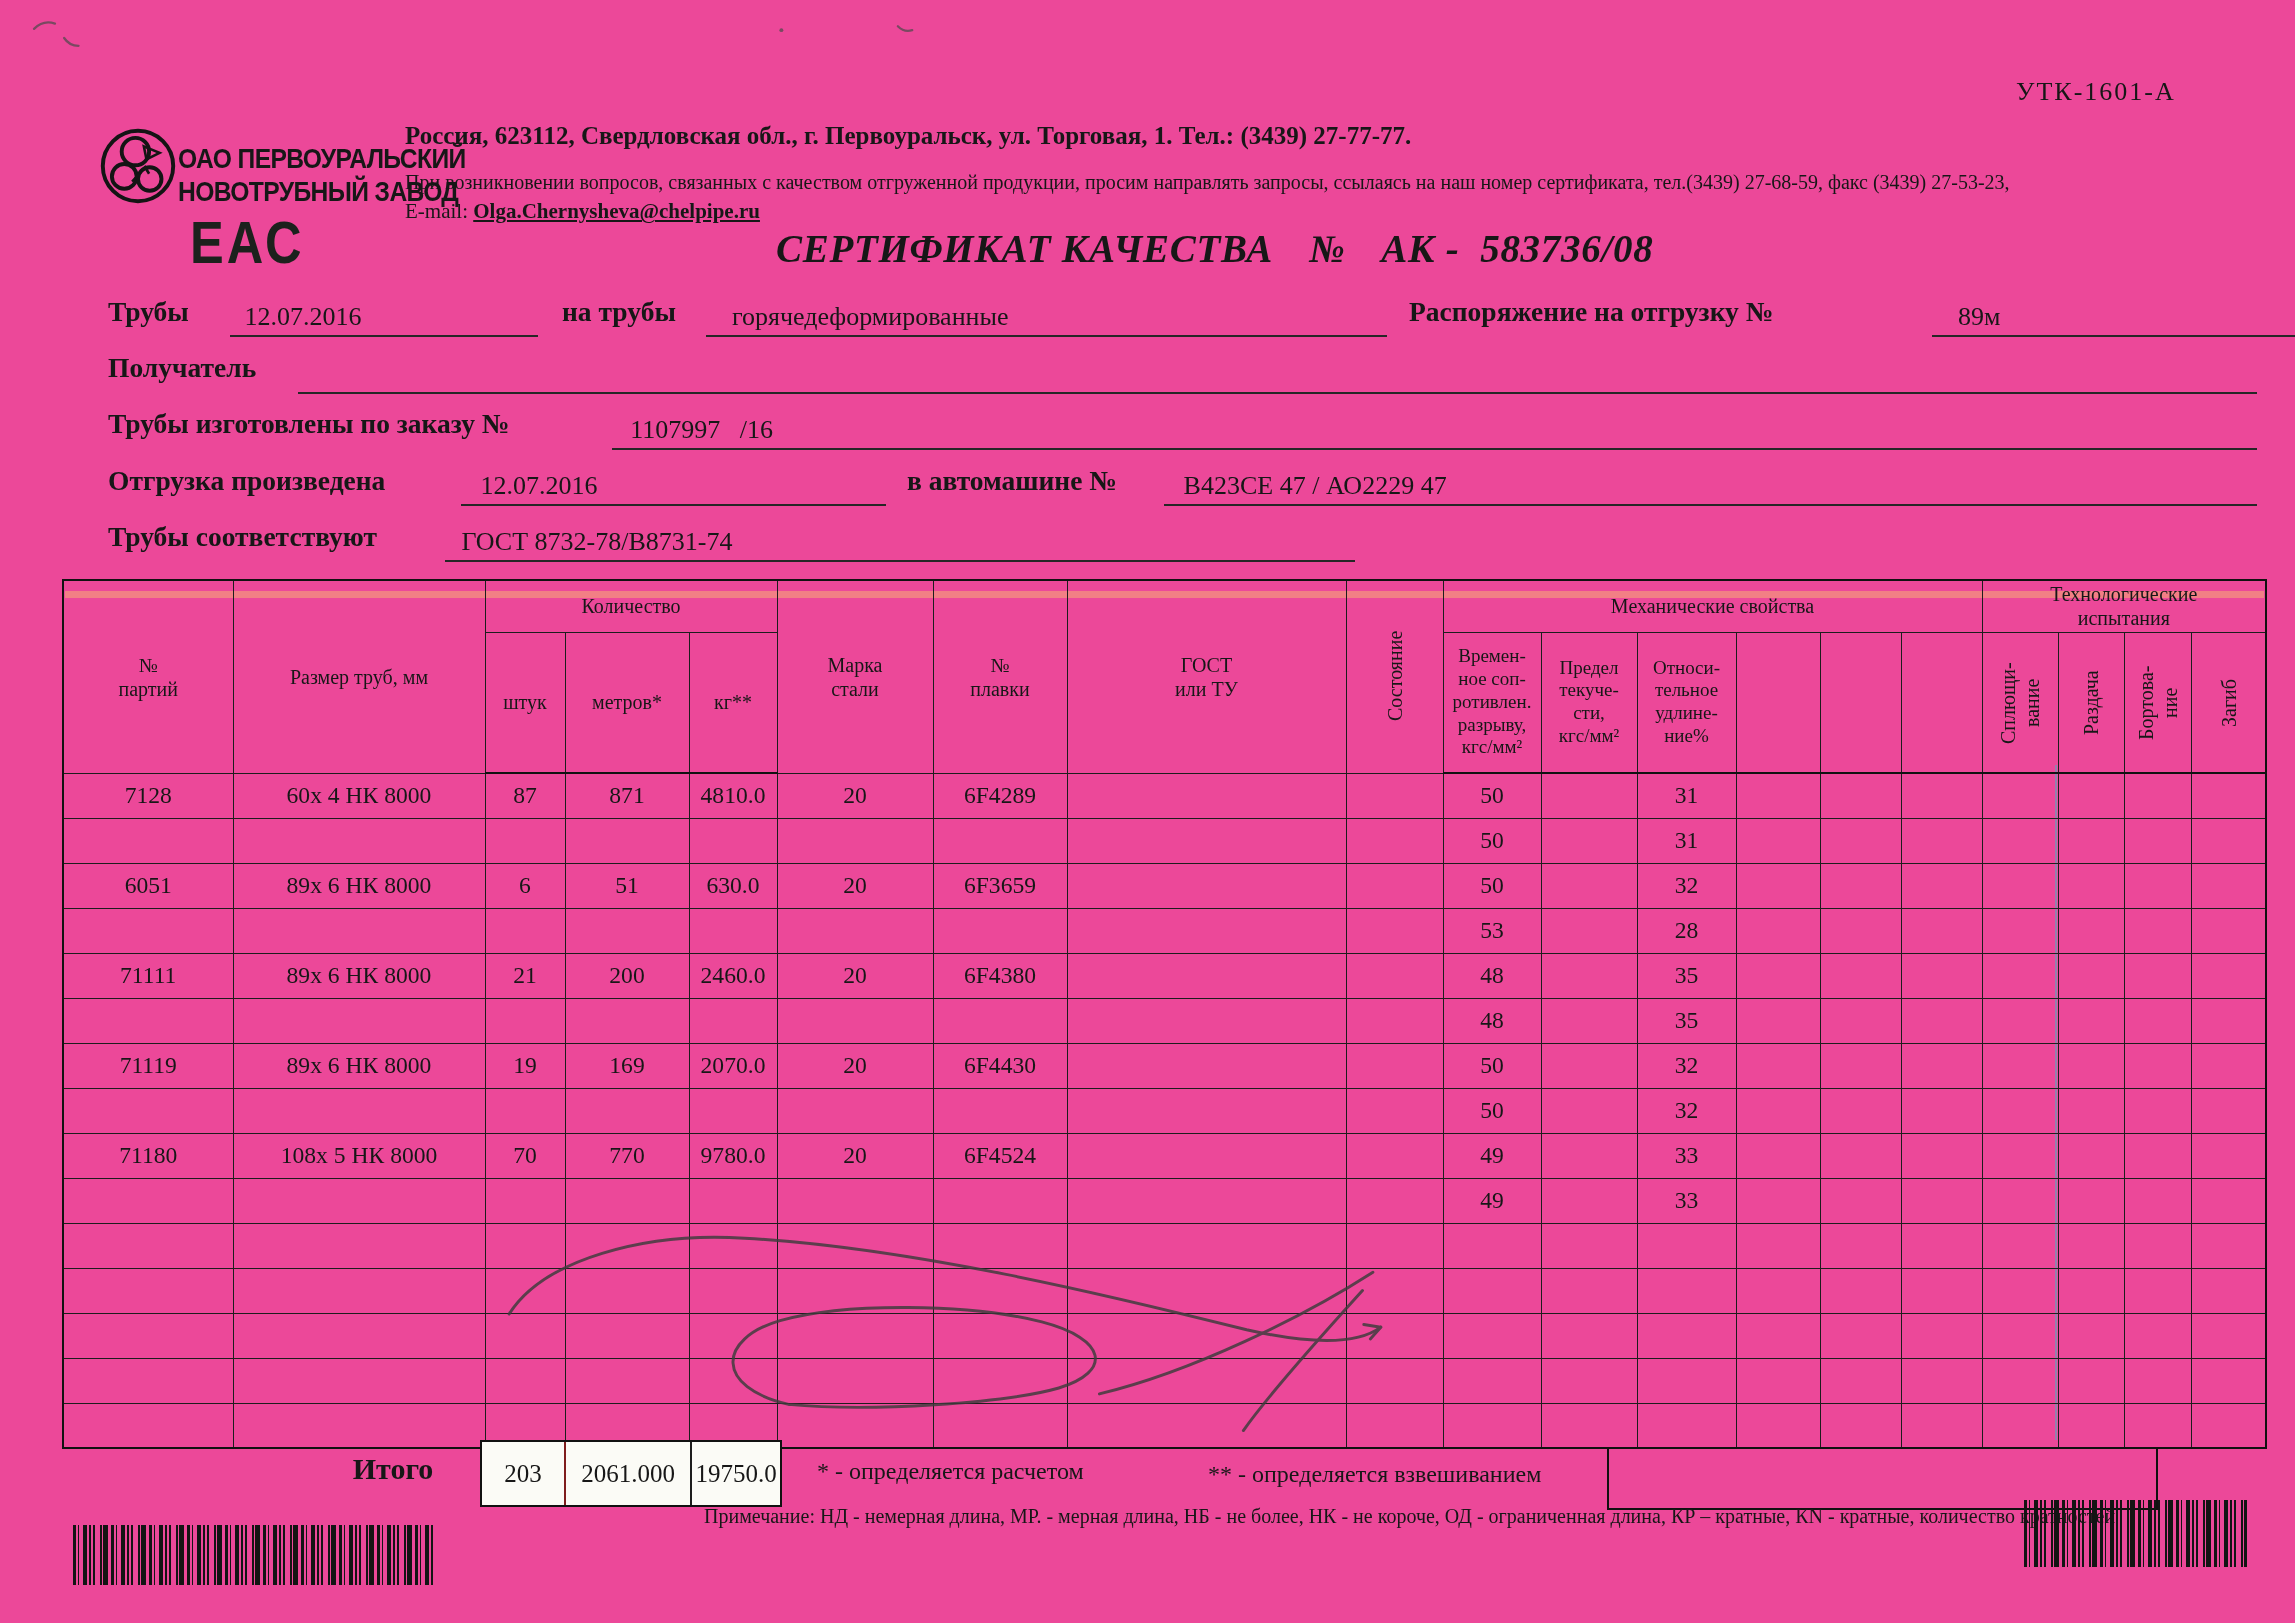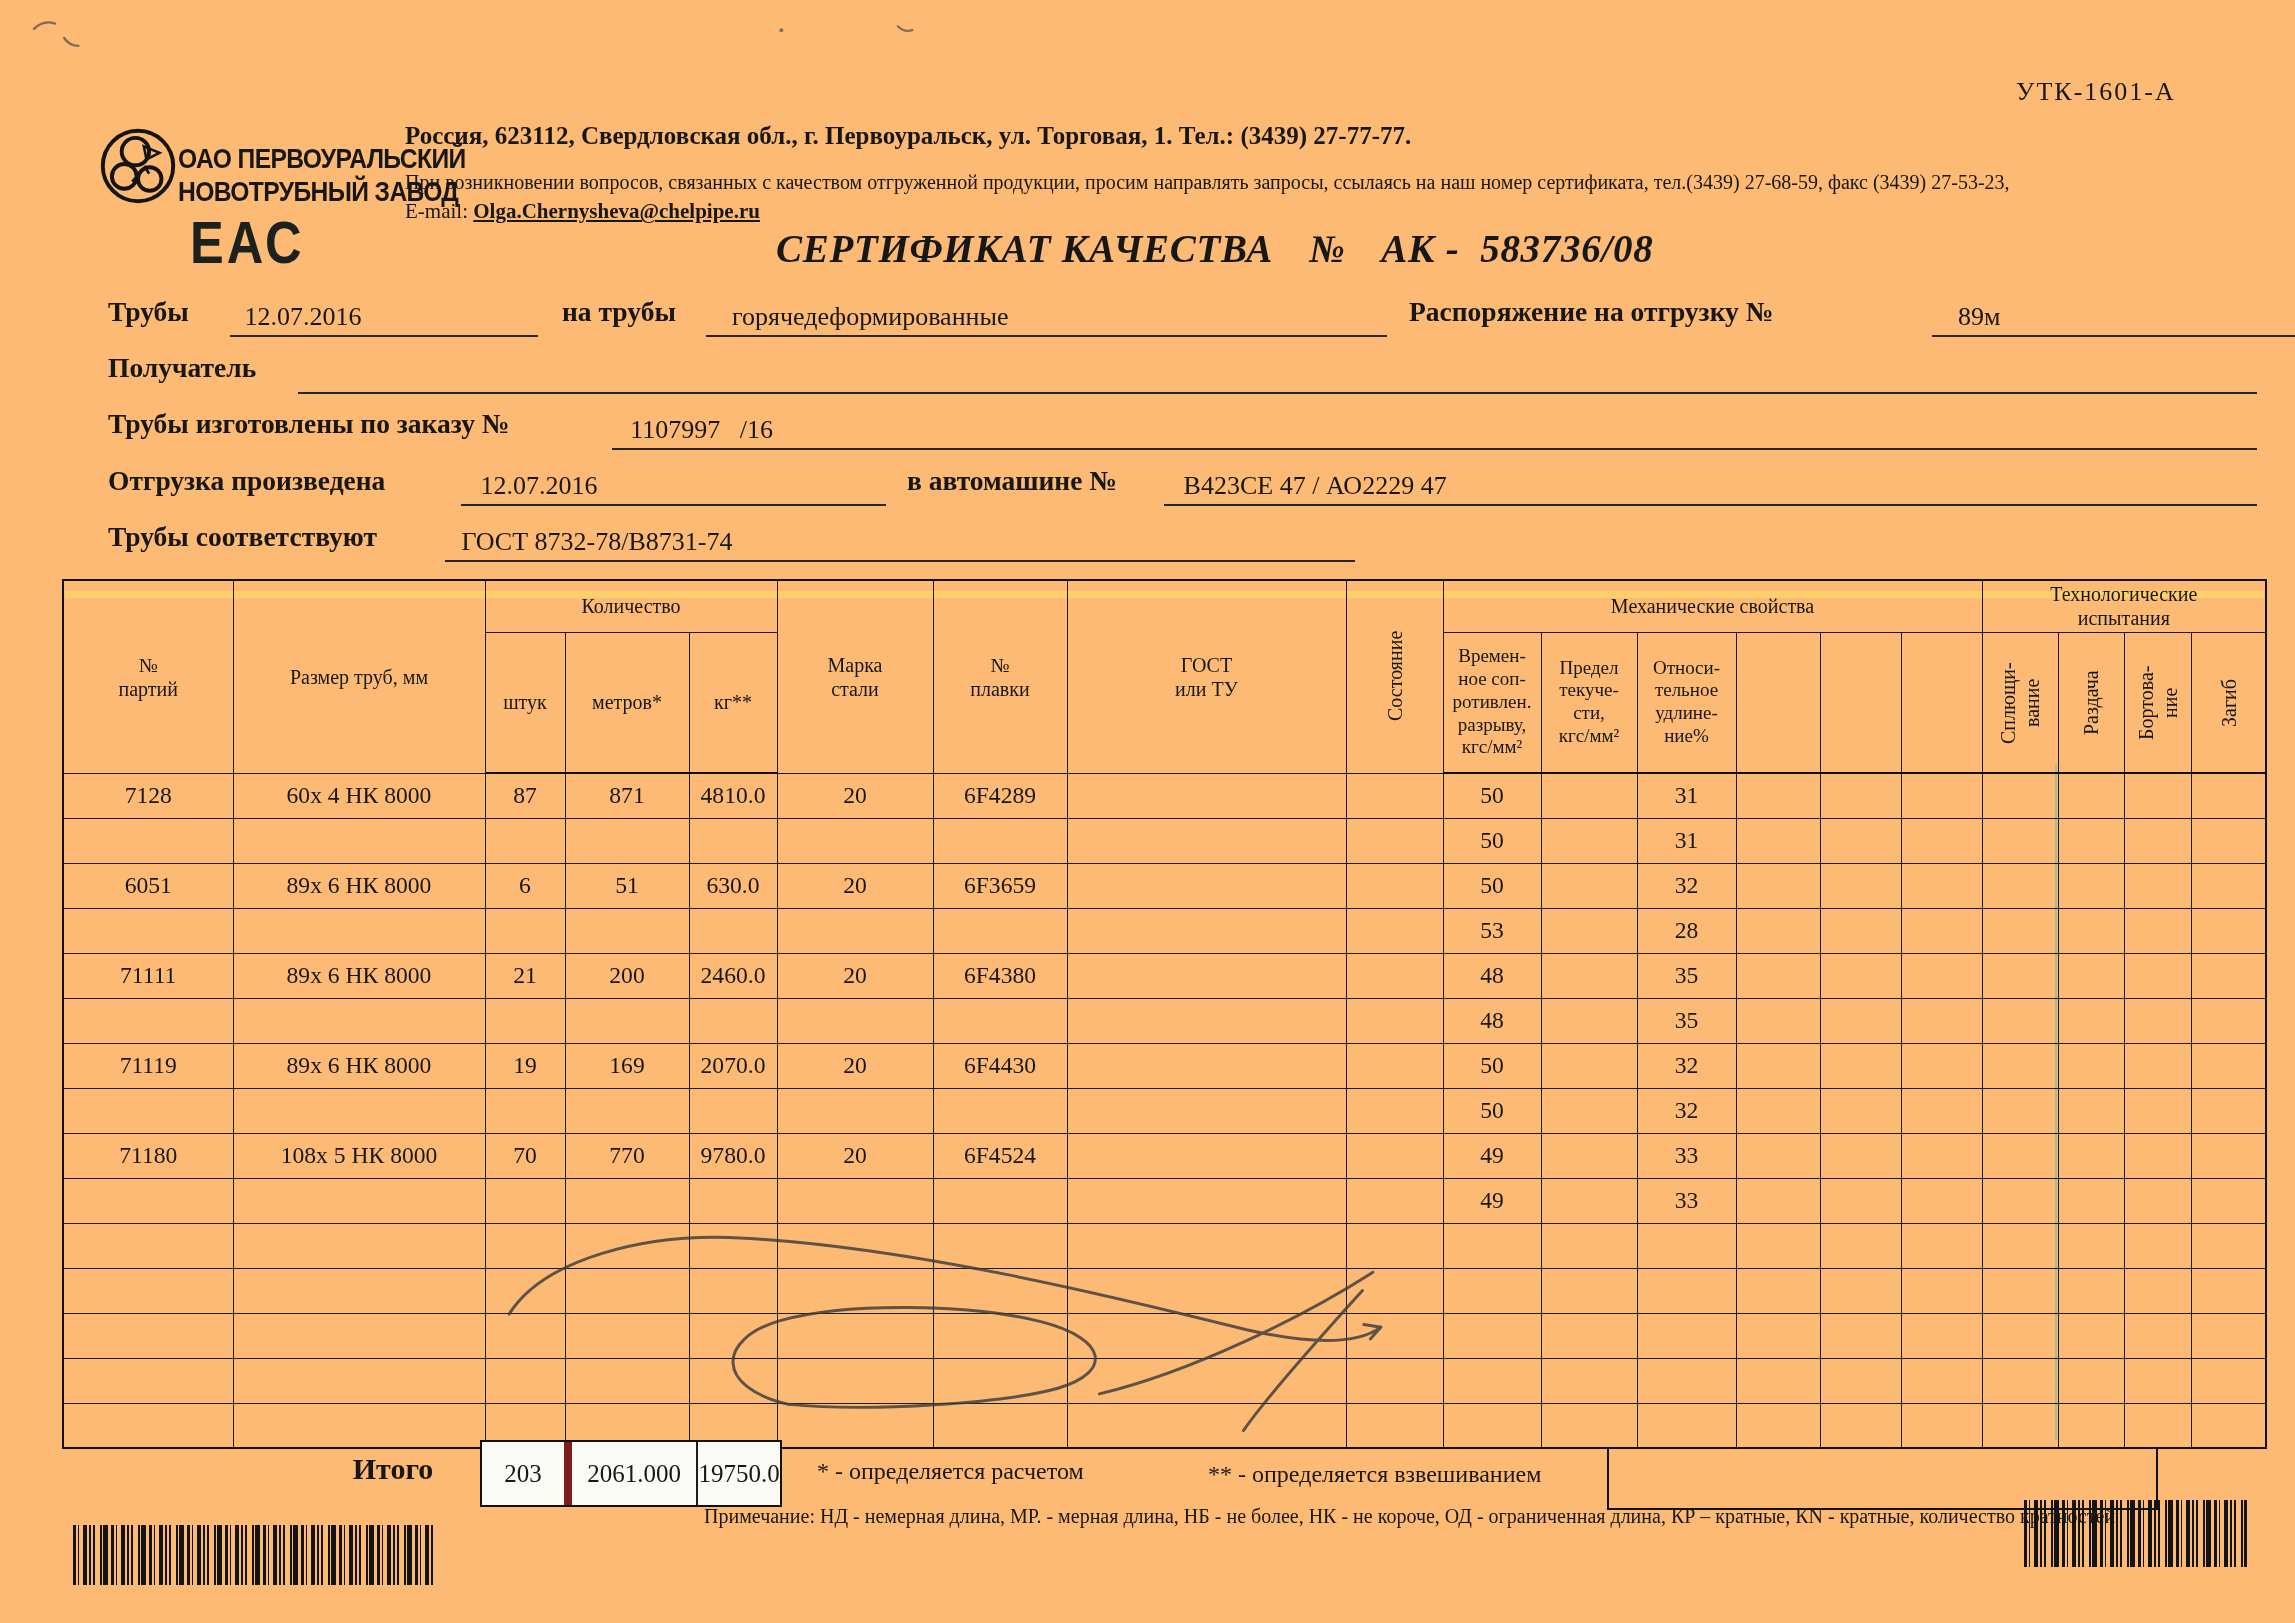--- a/index.html
+++ b/index.html
@@ -1,16 +1,16 @@
 <!DOCTYPE html>
 <html style="font-size:10.5px"><head>
 <meta charset="utf-8">
 <style>
   html,body{margin:0;padding:0;background:#888;}
-  .page{position:relative;width:2295px;height:1623px;background:#fdba74;
+  .page{position:relative;width:2295px;height:1623px;background:#ec4899;
         font-family:"Liberation Serif",serif;color:#171717;overflow:hidden;}
 
   
   .form-code{position:absolute;left:2016px;top:77px;font-size:26px;letter-spacing:2px;}
   .logo-wrap{position:absolute;left:98px;top:119px;display:flex;align-items:flex-end;}
   .logo-name{font-family:"Liberation Sans",sans-serif;font-weight:700;font-size:28px;
              line-height:1.2;transform:scaleX(.88);transform-origin:left center;
              letter-spacing:-0.7px;white-space:nowrap;}
   .addr{position:absolute;left:405px;top:122px;width:1885px;}
   .addr-main{font-size:25px;font-weight:bold;}
@@ -42,21 +42,21 @@
   table.cert tbody tr{height:45px;padding-left:8px;}
   table.cert tbody td{font-size:23.6px;overflow:hidden;}
   .vert{writing-mode:vertical-rl;transform:rotate(180deg);white-space:pre-line;}
 
   
   .totals-label{position:absolute;left:308px;top:1452px;width:170px;text-align:center;
                 font-weight:bold;font-size:30px;}
   .totals-box{position:absolute;left:480px;top:1440px;width:298px;height:63px;
               border:2.6px solid #111;display:flex;background:#fbfbf6;}
   .totals-box .cell{display:flex;align-items:center;justify-content:center;font-size:25px;}
-  .totals-box .c1{width:82px;border-right:8px solid #7f1d1d;}
+  .totals-box .c1{width:82px;border-right:2px solid #7f1d1d;}
   .totals-box .c2{width:124px;border-right:2px solid #1d1d1d;text-align:center;}
   .totals-box .c3{flex:1;}
   .footnote{position:absolute;font-size:24px;white-space:nowrap;}
   .sig-box{position:absolute;left:1607px;top:1447px;width:547px;height:59px;border:2.6px solid #111;}
   .bottom-note{position:absolute;left:704px;top:1505px;width:1558px;font-size:20px;}
 
   
   .barcode{position:absolute;background-image:repeating-linear-gradient(90deg,
       #141414 0 2.6px,transparent 2.6px 4.6px,#141414 4.6px 5.9px,transparent 5.9px 9.8px,
       #141414 9.8px 14.4px,transparent 14.4px 16.4px,#141414 16.4px 17.7px,transparent 17.7px 20px,

